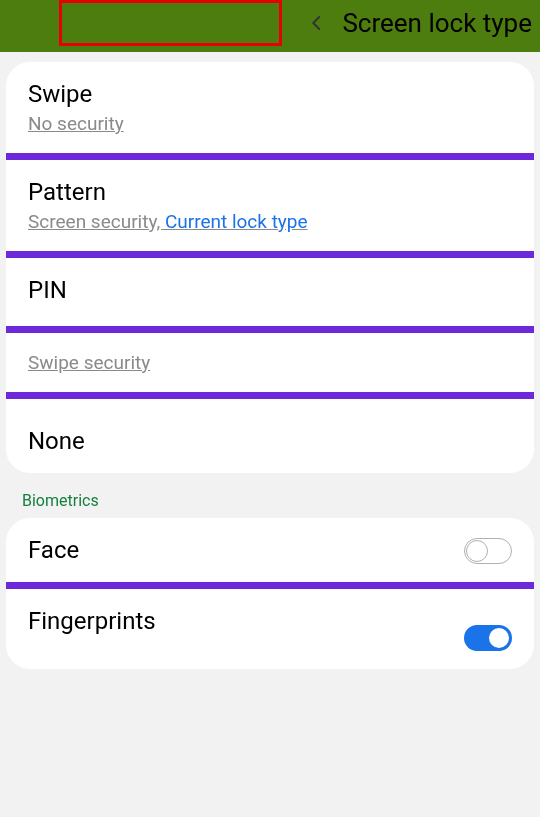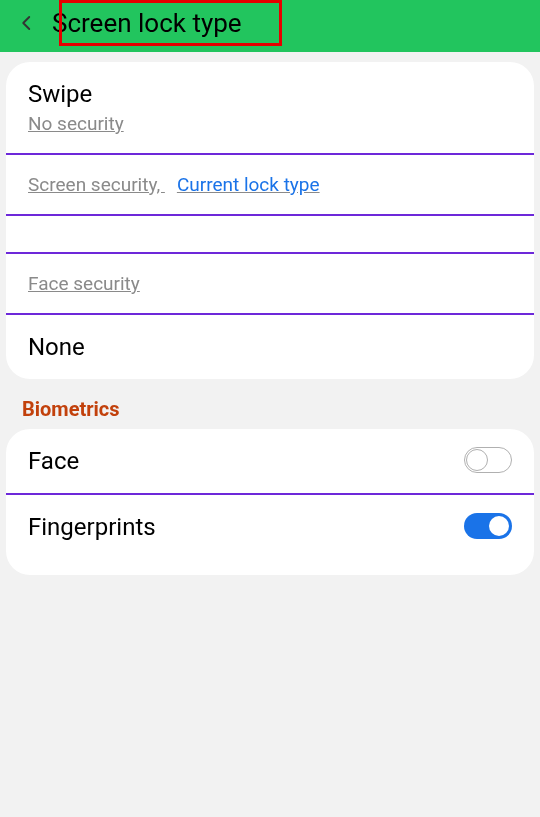--- a/index.html
+++ b/index.html
@@ -11,21 +11,22 @@
     body {
       width: 540px;
       height: 817px;
       background: #f2f2f2;
       overflow: hidden;
     }
     .header {
       display: flex;
       align-items: center;
       padding: 4px 8px 10px 8px;
-      background: #22c55e;
+      background: #4d7c0f;
+      justify-content: flex-end;
     }
     .back-icon {
       width: 38px;
       height: 38px;
       display: flex;
       align-items: center;
       justify-content: center;
       margin-right: 6px;
     }
     .back-icon svg {
@@ -47,53 +48,53 @@
       pointer-events: none;
     }
     .card {
       background: #fff;
       border-radius: 24px;
       margin: 0 6px;
       overflow: hidden;
     }
     .list-item {
       padding: 18px 22px;
-      border-bottom: 2px solid #6d28d9;
+      border-bottom: 7px solid #6d28d9;
     }
     .list-item:last-child {
       border-bottom: none;
     }
     .item-title {
       font-size: 24px;
       color: #000;
       font-weight: 400;
       margin-bottom: 4px;
     }
     .item-subtitle {
       font-size: 19px;
       color: #8a8a8a;
       font-weight: 400;
       text-decoration: underline;
     }
     .current-lock {
       color: #1a73e8;
-      margin-left: 12px;
     }
     .item-none .item-title {
       margin-bottom: 0;
+      margin-top: 10px;
     }
     .section-header {
       padding: 18px 22px 8px 22px;
-      font-size: 20px;
-      color: #c2410c;
-      font-weight: 700;
+      font-size: 16px;
+      color: #15803d;
+      font-weight: 400;
     }
     .toggle-item {
       display: flex;
-      align-items: flex-start;
+      align-items: flex-end;
       justify-content: space-between;
     }
     .toggle-item-text {
       flex: 1;
     }
     .toggle-item-text .item-title {
       margin-bottom: 0;
     }
     .toggle-item-text.has-sub .item-title {
       margin-bottom: 16px;
@@ -156,30 +157,32 @@
 <div class="spacer"></div>
 
 <div class="card">
 
   <div class="list-item">
     <div class="item-title">Swipe</div>
     <div class="item-subtitle">No security</div>
   </div>
 
   <div class="list-item">
+    <div class="item-title">Pattern</div>
     <div class="item-subtitle">
       <span>Screen security, </span><span class="current-lock">Current lock type</span>
     </div>
   </div>
 
   <div class="list-item">
-  </div>
-
-  <div class="list-item">
-    <div class="item-subtitle">Face security</div>
+    <div class="item-title">PIN</div>
+  </div>
+
+  <div class="list-item">
+    <div class="item-subtitle">Swipe security</div>
   </div>
 
   <div class="list-item item-none">
     <div class="item-title">None</div>
   </div>
 
 </div>
 
 <div class="section-header">Biometrics</div>
 

